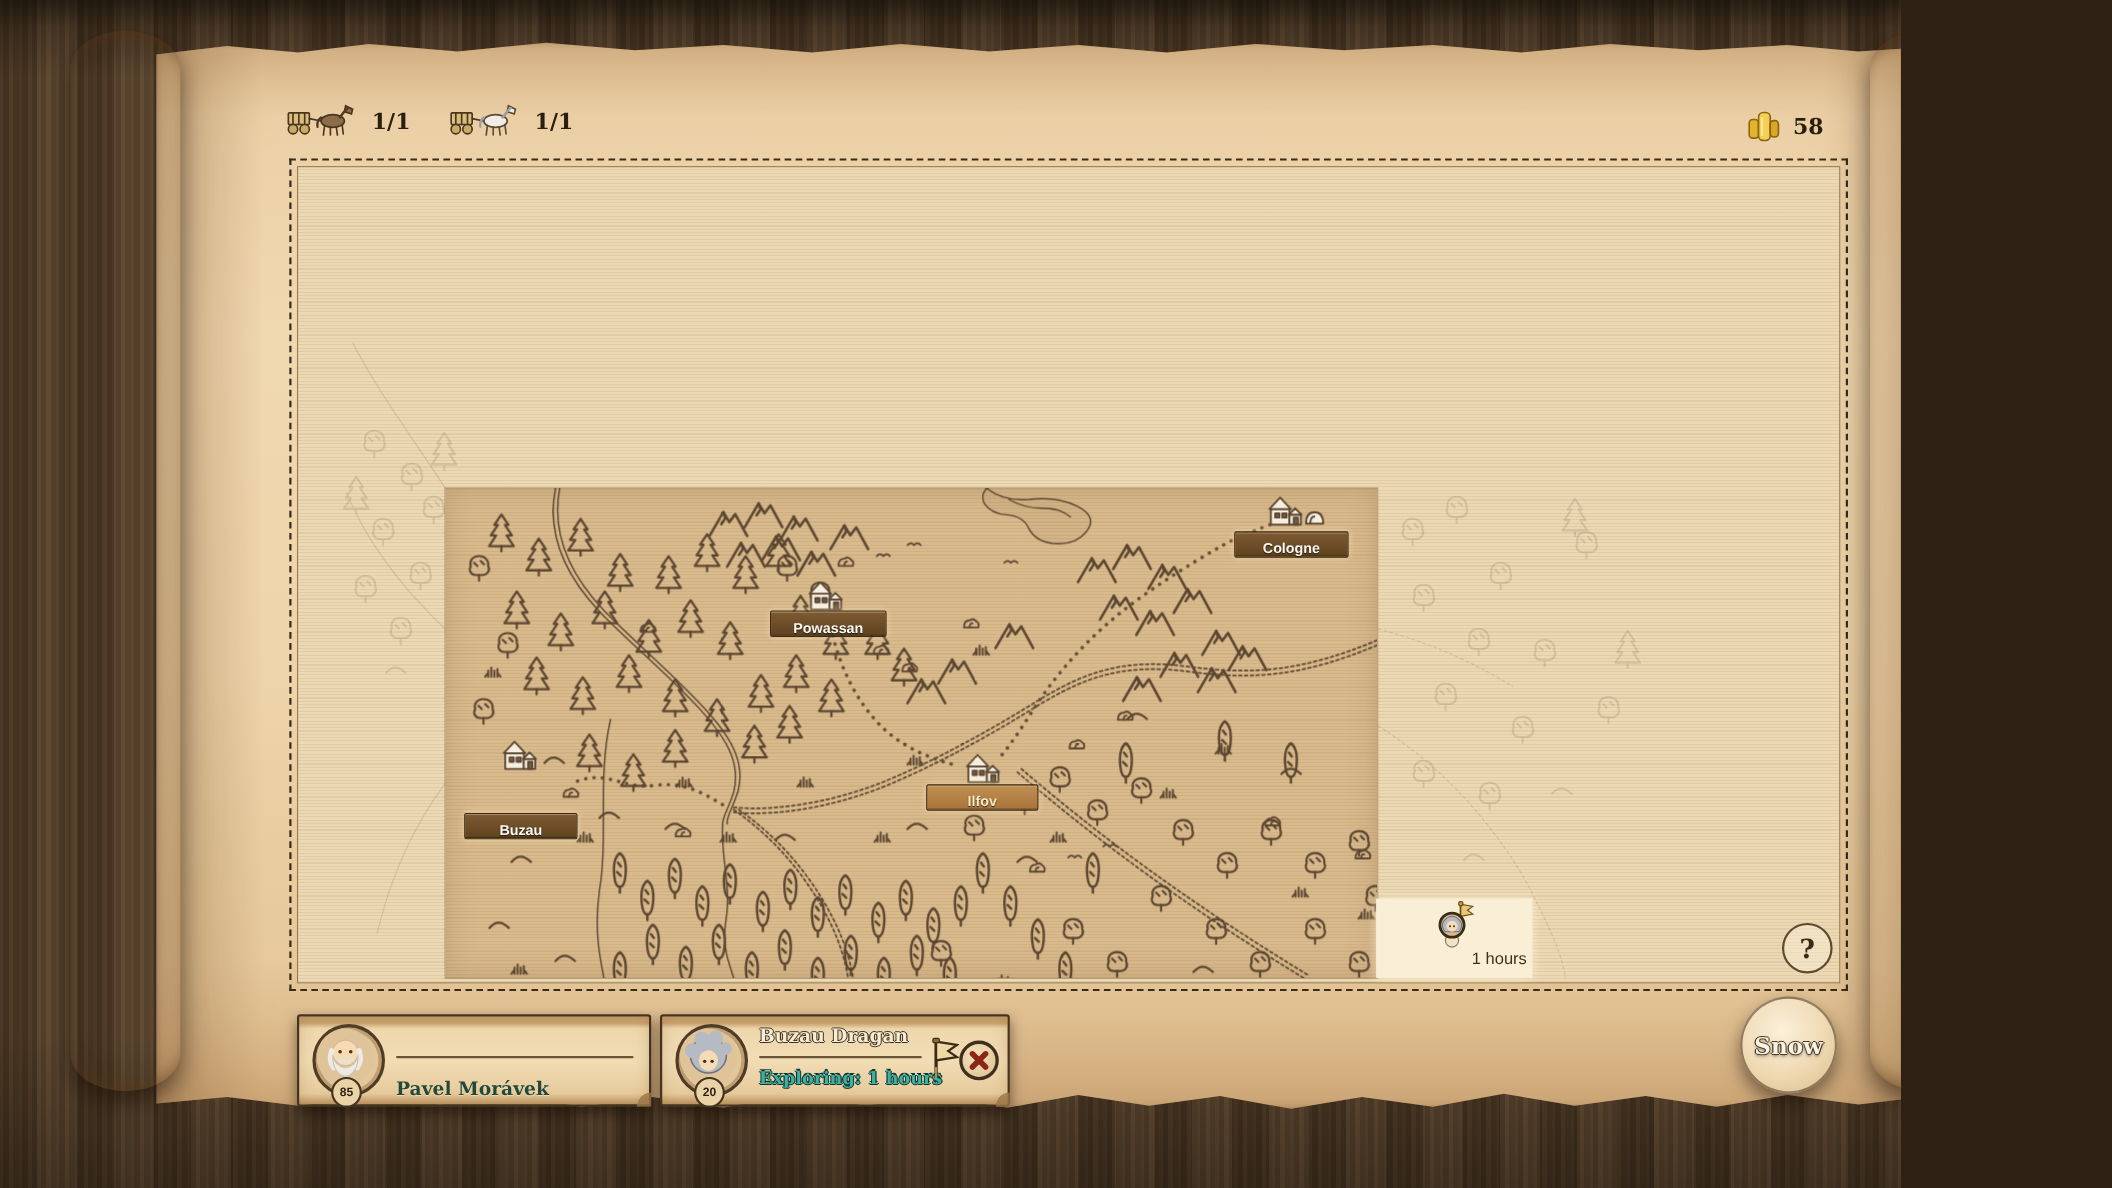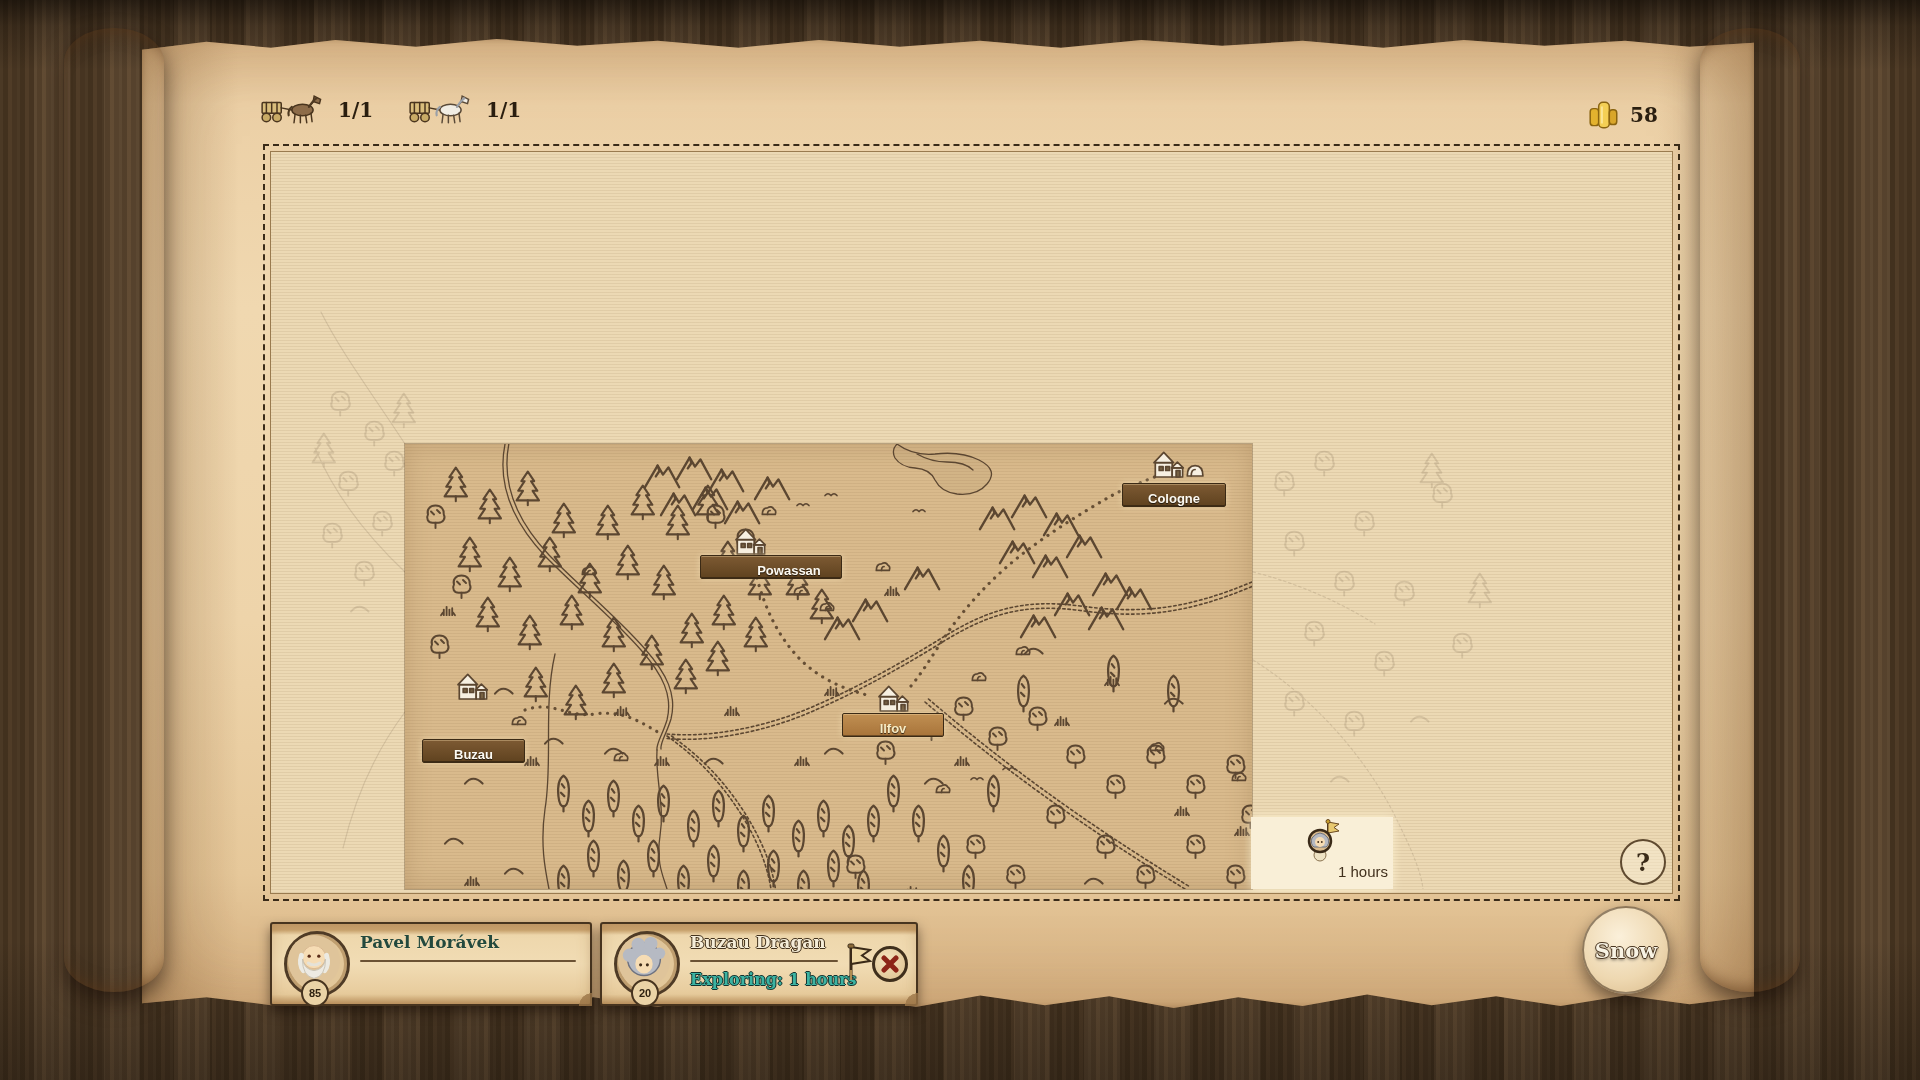--- a/index.html
+++ b/index.html
@@ -1,16 +1,16 @@
 <!DOCTYPE html>
 <html><head>
 <meta charset="utf-8">
 <style>
   html,body{margin:0;padding:0;background:#2e2114;}
-  #stage{position:relative;width:1920px;height:1080px;overflow:hidden;
+  #stage{position:relative;width:1728px;height:1080px;overflow:hidden;
     font-family:"Liberation Sans",sans-serif;
     background:
       linear-gradient(180deg, rgba(8,5,2,.62) 0px, rgba(8,5,2,.25) 26px, rgba(8,5,2,0) 70px),
       linear-gradient(0deg, rgba(8,5,2,.30) 0px, rgba(8,5,2,0) 140px),
       repeating-linear-gradient(90deg, rgba(0,0,0,.14) 0 34px, rgba(255,255,255,.03) 34px 70px),
       repeating-linear-gradient(90deg,#57422b 0 3px,#4d3923 3px 8px,#5d462d 8px 12px,#513c26 12px 17px),
       #503b26;}
   
   .sheet{position:absolute;left:142px;top:36px;width:1612px;height:974px;z-index:1;
     background:linear-gradient(180deg,#dcb98c 0%,#ecd0a6 7%,#f0d8b0 28%,#eed4aa 60%,#e6c89a 86%,#d5af80 100%);
@@ -50,21 +50,21 @@
     background:linear-gradient(180deg,#c69e6c 0,#caa36f 6px,#eed7ac 11px,#f1dcb4 50%,#e7cb9c 88%,#bf9663 100%);
     box-shadow:0 6px 12px rgba(20,10,4,.5), inset 0 0 14px rgba(140,95,45,.25);}
   .card::after{content:"";position:absolute;right:-2px;bottom:-2px;width:26px;height:18px;
     background:radial-gradient(circle at 100% 100%, #9c7648 40%, rgba(0,0,0,0) 41%);opacity:.8;}
   .avatar{position:absolute;left:12px;top:7px;width:60px;height:60px;border-radius:50%;
     border:3px solid #4f3b26;background:#e2c79a;box-shadow:inset 0 0 0 3px #bf9e6f;}
   .badge{position:absolute;left:29px;top:55px;width:24px;height:24px;border-radius:50%;z-index:2;
     background:#ead3a6;border:2px solid #47341f;display:flex;align-items:center;justify-content:center;
     font-size:11px;font-weight:bold;color:#2f2312;}
   .p-name{position:absolute;left:88px;top:8px;font-family:"DejaVu Serif",serif;font-weight:bold;font-size:17px;}
-  .name-dark{color:#23493d;text-shadow:0 1px 0 rgba(250,235,200,.6);}
+  .name-dark{color:#23493d;text-shadow:0 1px 0 rgba(250,235,200,.6);margin-top:48px;}
   .name-light{color:#f5edd8;text-shadow:-1px 0 #43321d,1px 0 #43321d,0 -1px #43321d,0 1px #43321d;}
   .p-divider{position:absolute;left:88px;top:36px;height:2px;background:#6b5234;border-radius:1px;}
   .p-status{position:absolute;left:88px;top:46px;font-family:"DejaVu Serif",serif;font-weight:bold;font-size:16px;}
   .status-green{color:#2fa83c;text-shadow:-1px 0 #15351c,1px 0 #15351c,0 -1px #15351c,0 1px #15351c;}
   .status-teal{color:#3cb3a2;text-shadow:-1px 0 #123430,1px 0 #123430,0 -1px #123430,0 1px #123430;}
   .cancel-btn{position:absolute;right:8px;top:22px;width:36px;height:36px;border-radius:50%;cursor:pointer;
     background:radial-gradient(circle at 40% 35%,#f4e2bd,#dcc08e);border:3px solid #3f2f1c;box-sizing:border-box;
     display:flex;align-items:center;justify-content:center;}
   .flag-wrap{position:absolute;right:44px;top:18px;}
   
@@ -765,21 +765,21 @@
                   <use href="#s-dome"></use>
                 </g>
               </g>
           </g>
         </svg>
 
         
         <div class="loc-label" style="left:717px;top:39px;width:102px;">
             <span>Cologne</span>
           </div>
-        <div class="loc-label" style="left:295px;top:111px;width:104px;padding-left:36px;">
+        <div class="loc-label" style="left:295px;top:111px;width:104px;">
             <span>Powassan</span>
           </div>
         <div class="loc-label" style="left:17px;top:259px;width:101px;margin-top:36px;">
             <span>Buzau</span>
           </div>
         <div class="loc-label active" style="left:437px;top:269px;width:100px;">
             <span>Ilfov</span>
           </div>
       </div>
 

